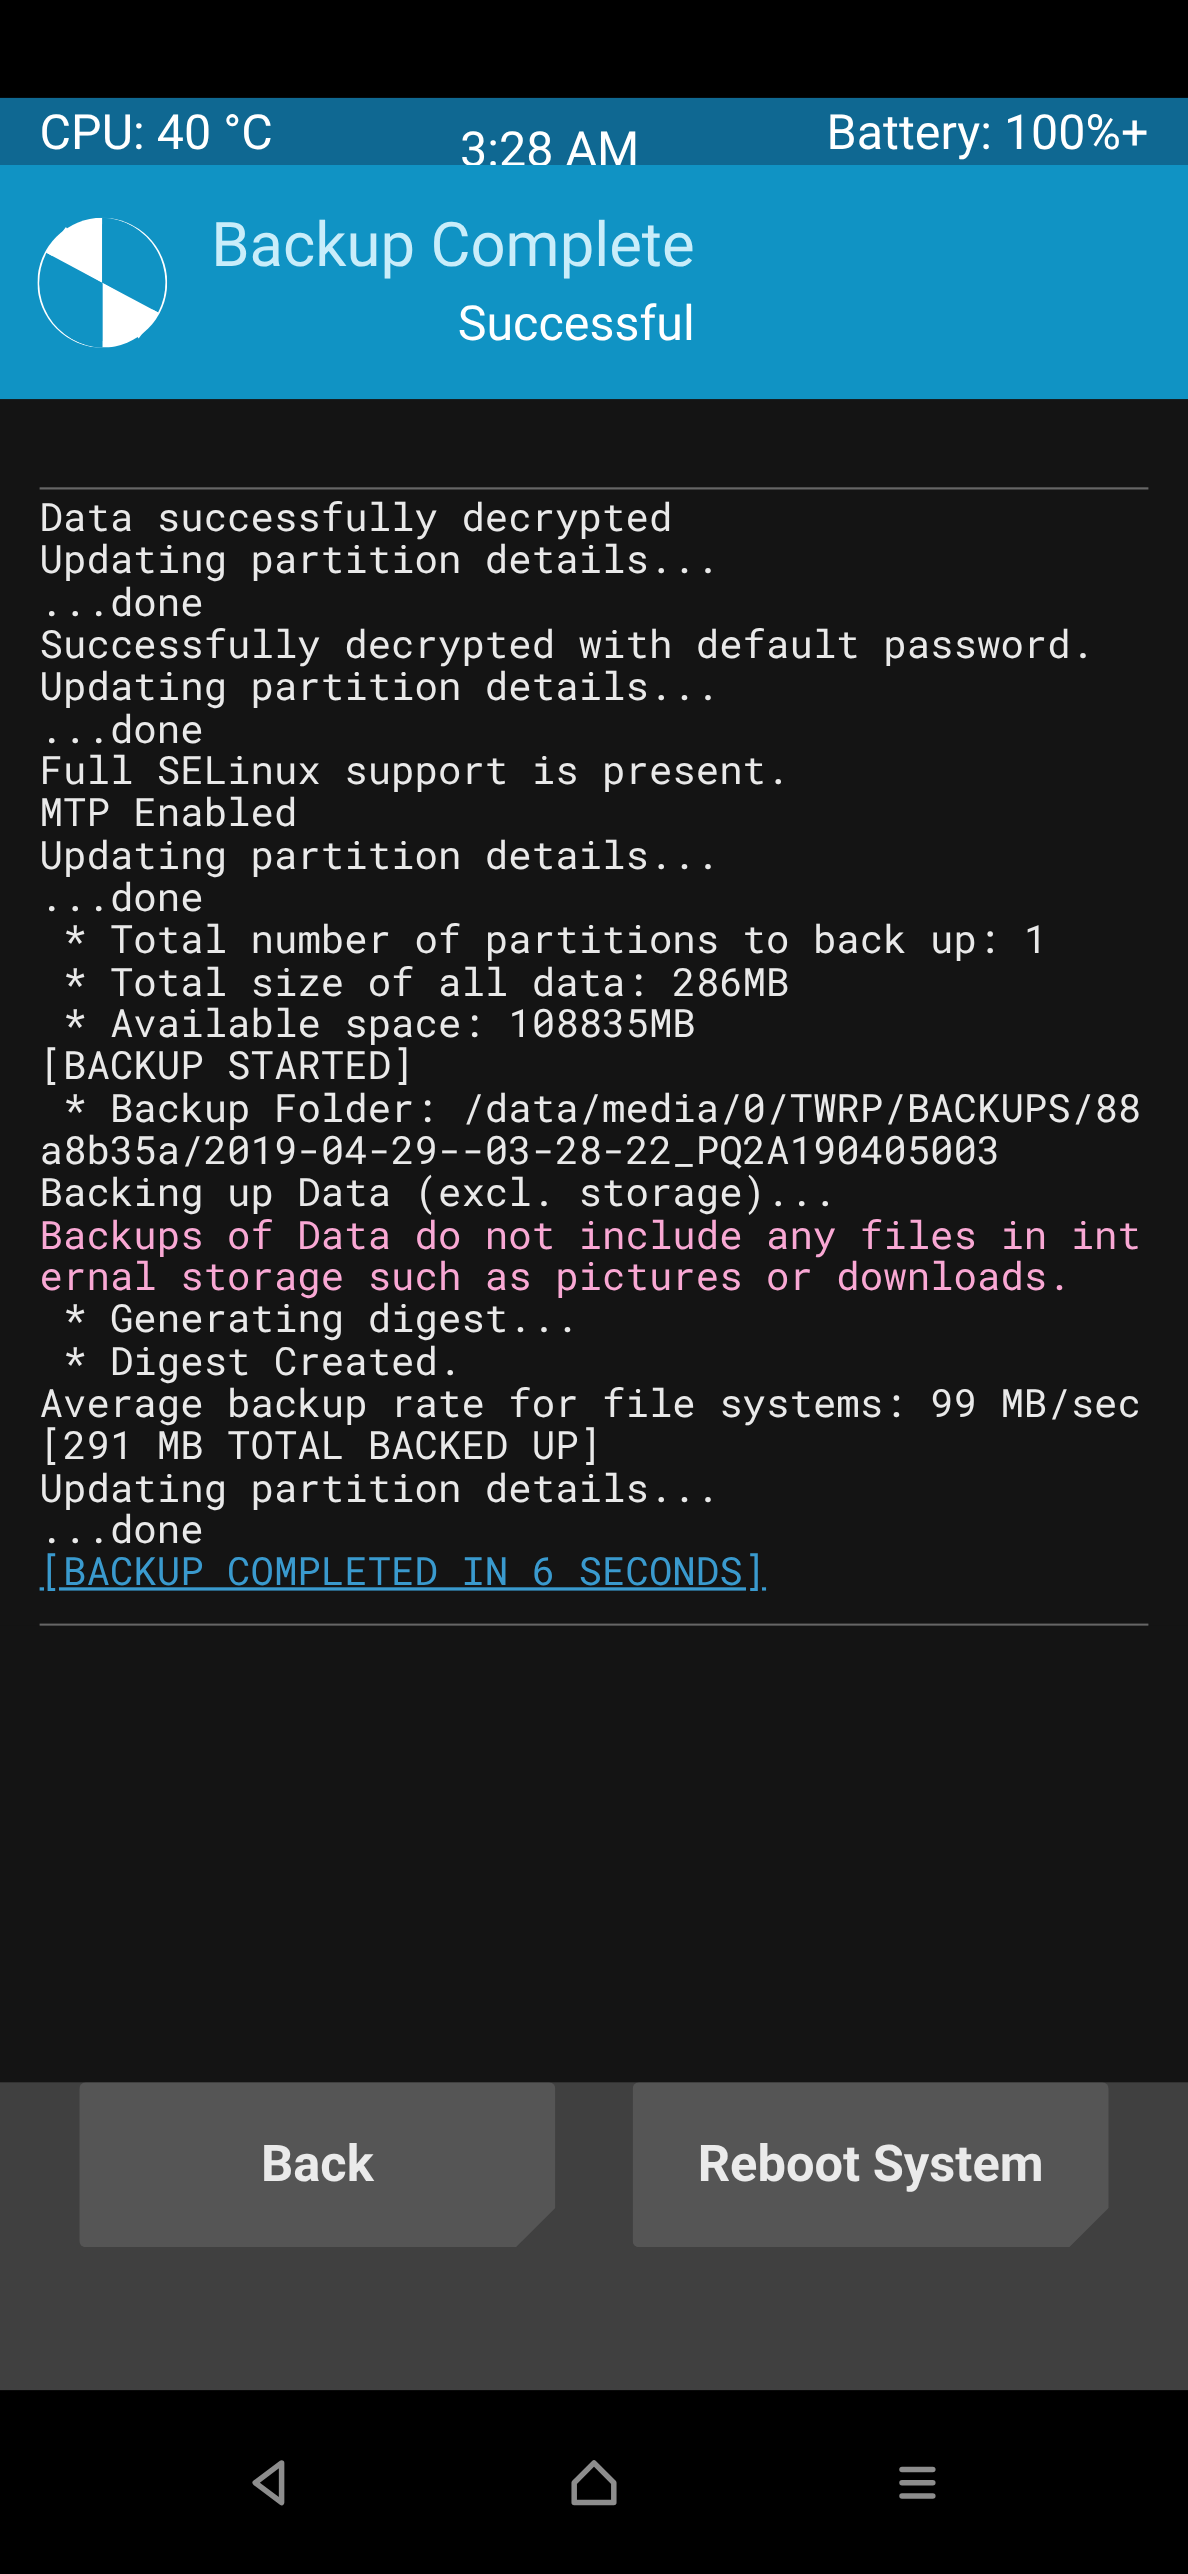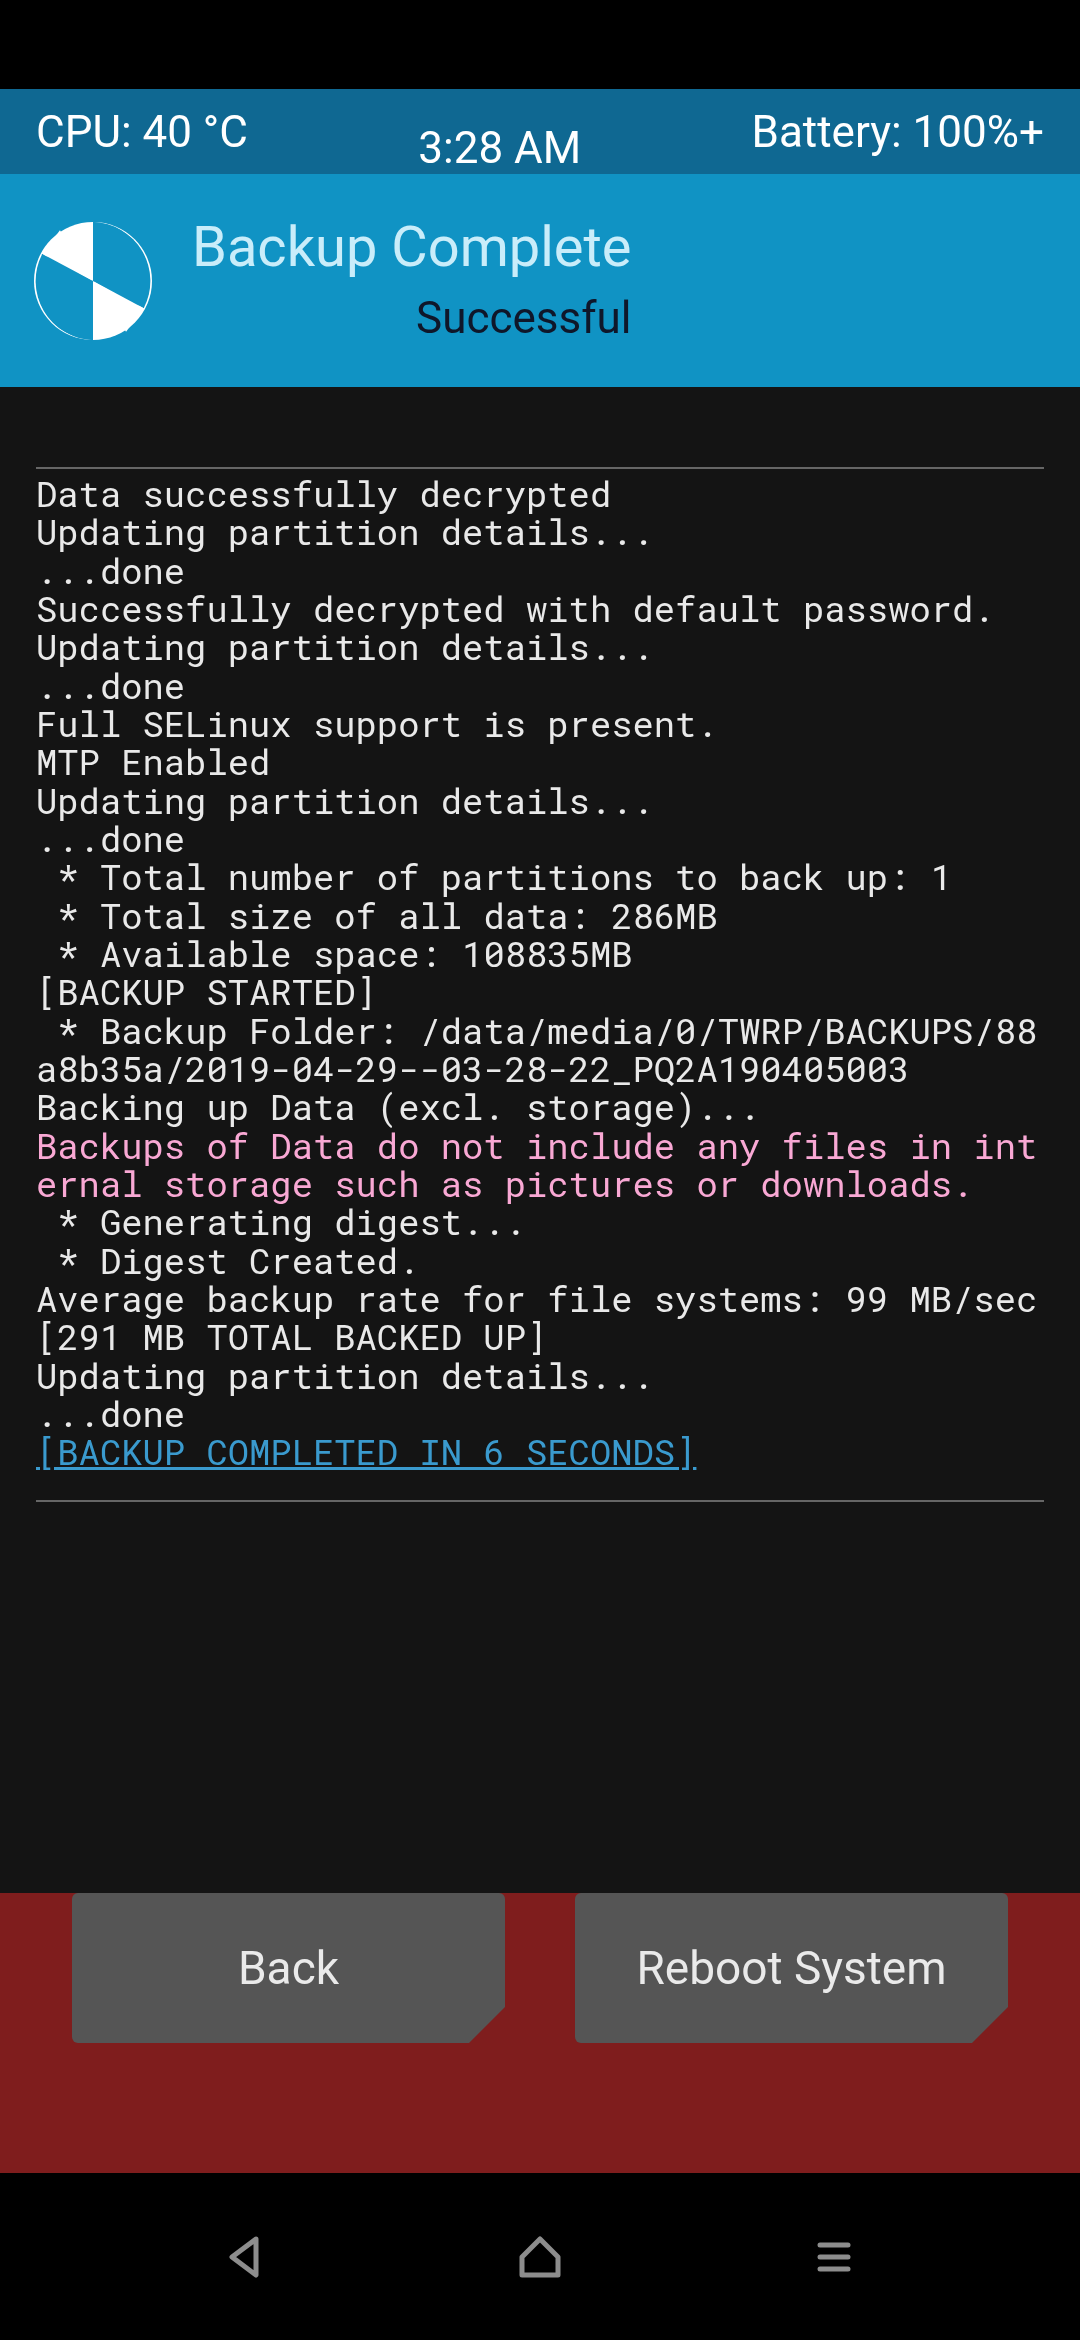--- a/index.html
+++ b/index.html
@@ -14,21 +14,21 @@
     width: 1080px;
     height: 2340px;
     background: #141414;
     display: flex;
     flex-direction: column;
   }
   .top-pad { height: 89px; background: #000; }
 
   .status-bar {
     background: #0f6892;
-    height: 85px;
+    height: 61px;
     display: flex;
     align-items: center;
     color: #fff;
     font-size: 44px;
     padding: 0 36px;
     font-weight: 400;
   }
   .status-bar .center { flex: 1; text-align: center; margin-top: 32px; }
   .status-bar .right { text-align: left; }
   .status-bar .left {}
@@ -46,21 +46,21 @@
     flex: 0 0 118px;
   }
   .header .titles { display: flex; flex-direction: column; align-items: flex-end; }
   .header .title {
     color: #c9edfa;
     font-size: 56px;
     line-height: 1.1;
     margin-bottom: 14px;
   }
   .header .subtitle {
-    color: #0f172a;
+    color: #ffffff;
     font-size: 44px;
   }
 
   .logspace {
     flex: 0 0 auto;
     padding: 80px 36px 0 36px;
     background: #141414;
   }
   .logspace hr.top-rule {
     border: none;
@@ -83,21 +83,22 @@
   }
   .log .yellow { color: #f9a8d4; }
   .log .blue   { color: #3a9ace; text-decoration: underline; }
 
   .gap { flex: 1 1 auto; background: #141414; }
 
   .buttons {
     display: flex;
     gap: 70px;
     padding: 0 72px 130px 72px;
-    background: #7f1d1d;
+    background: #404040;
+    font-weight: bold;
   }
   .btn {
     flex: 1;
     height: 150px;
     background: #555555;
     color: #eaeaea;
     font-size: 46px;
     display: flex;
     align-items: center;
     justify-content: center;

